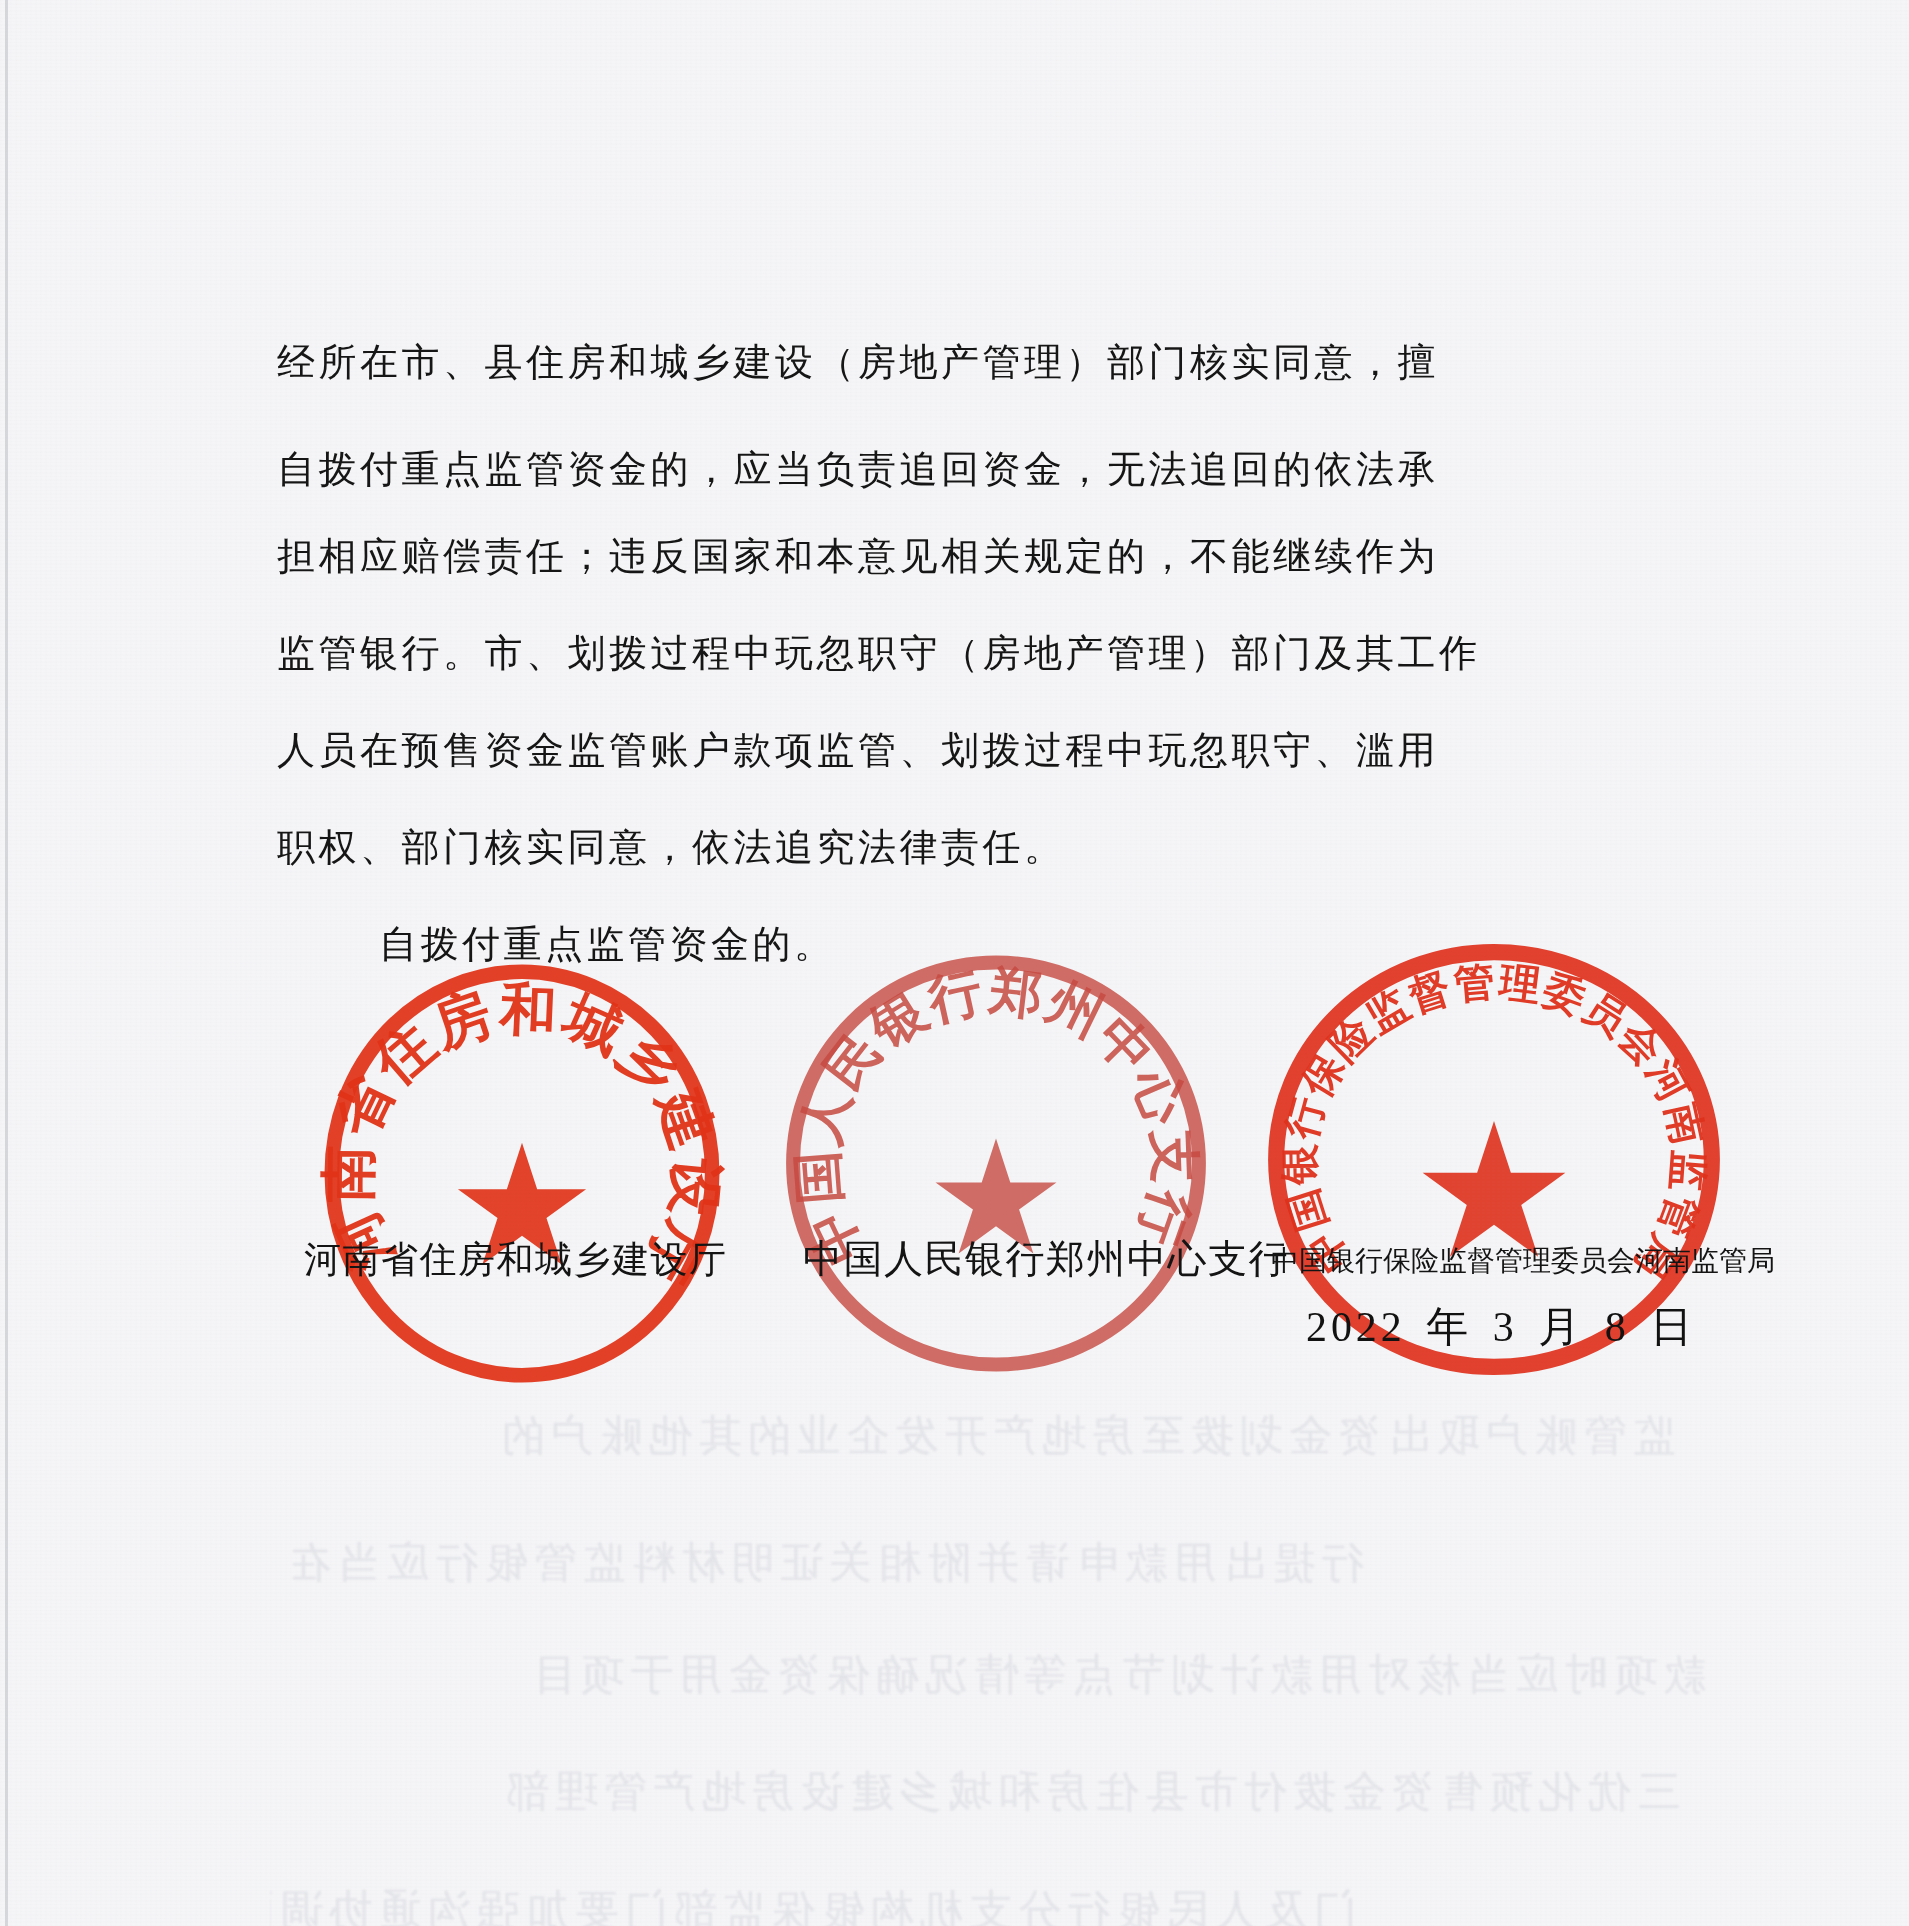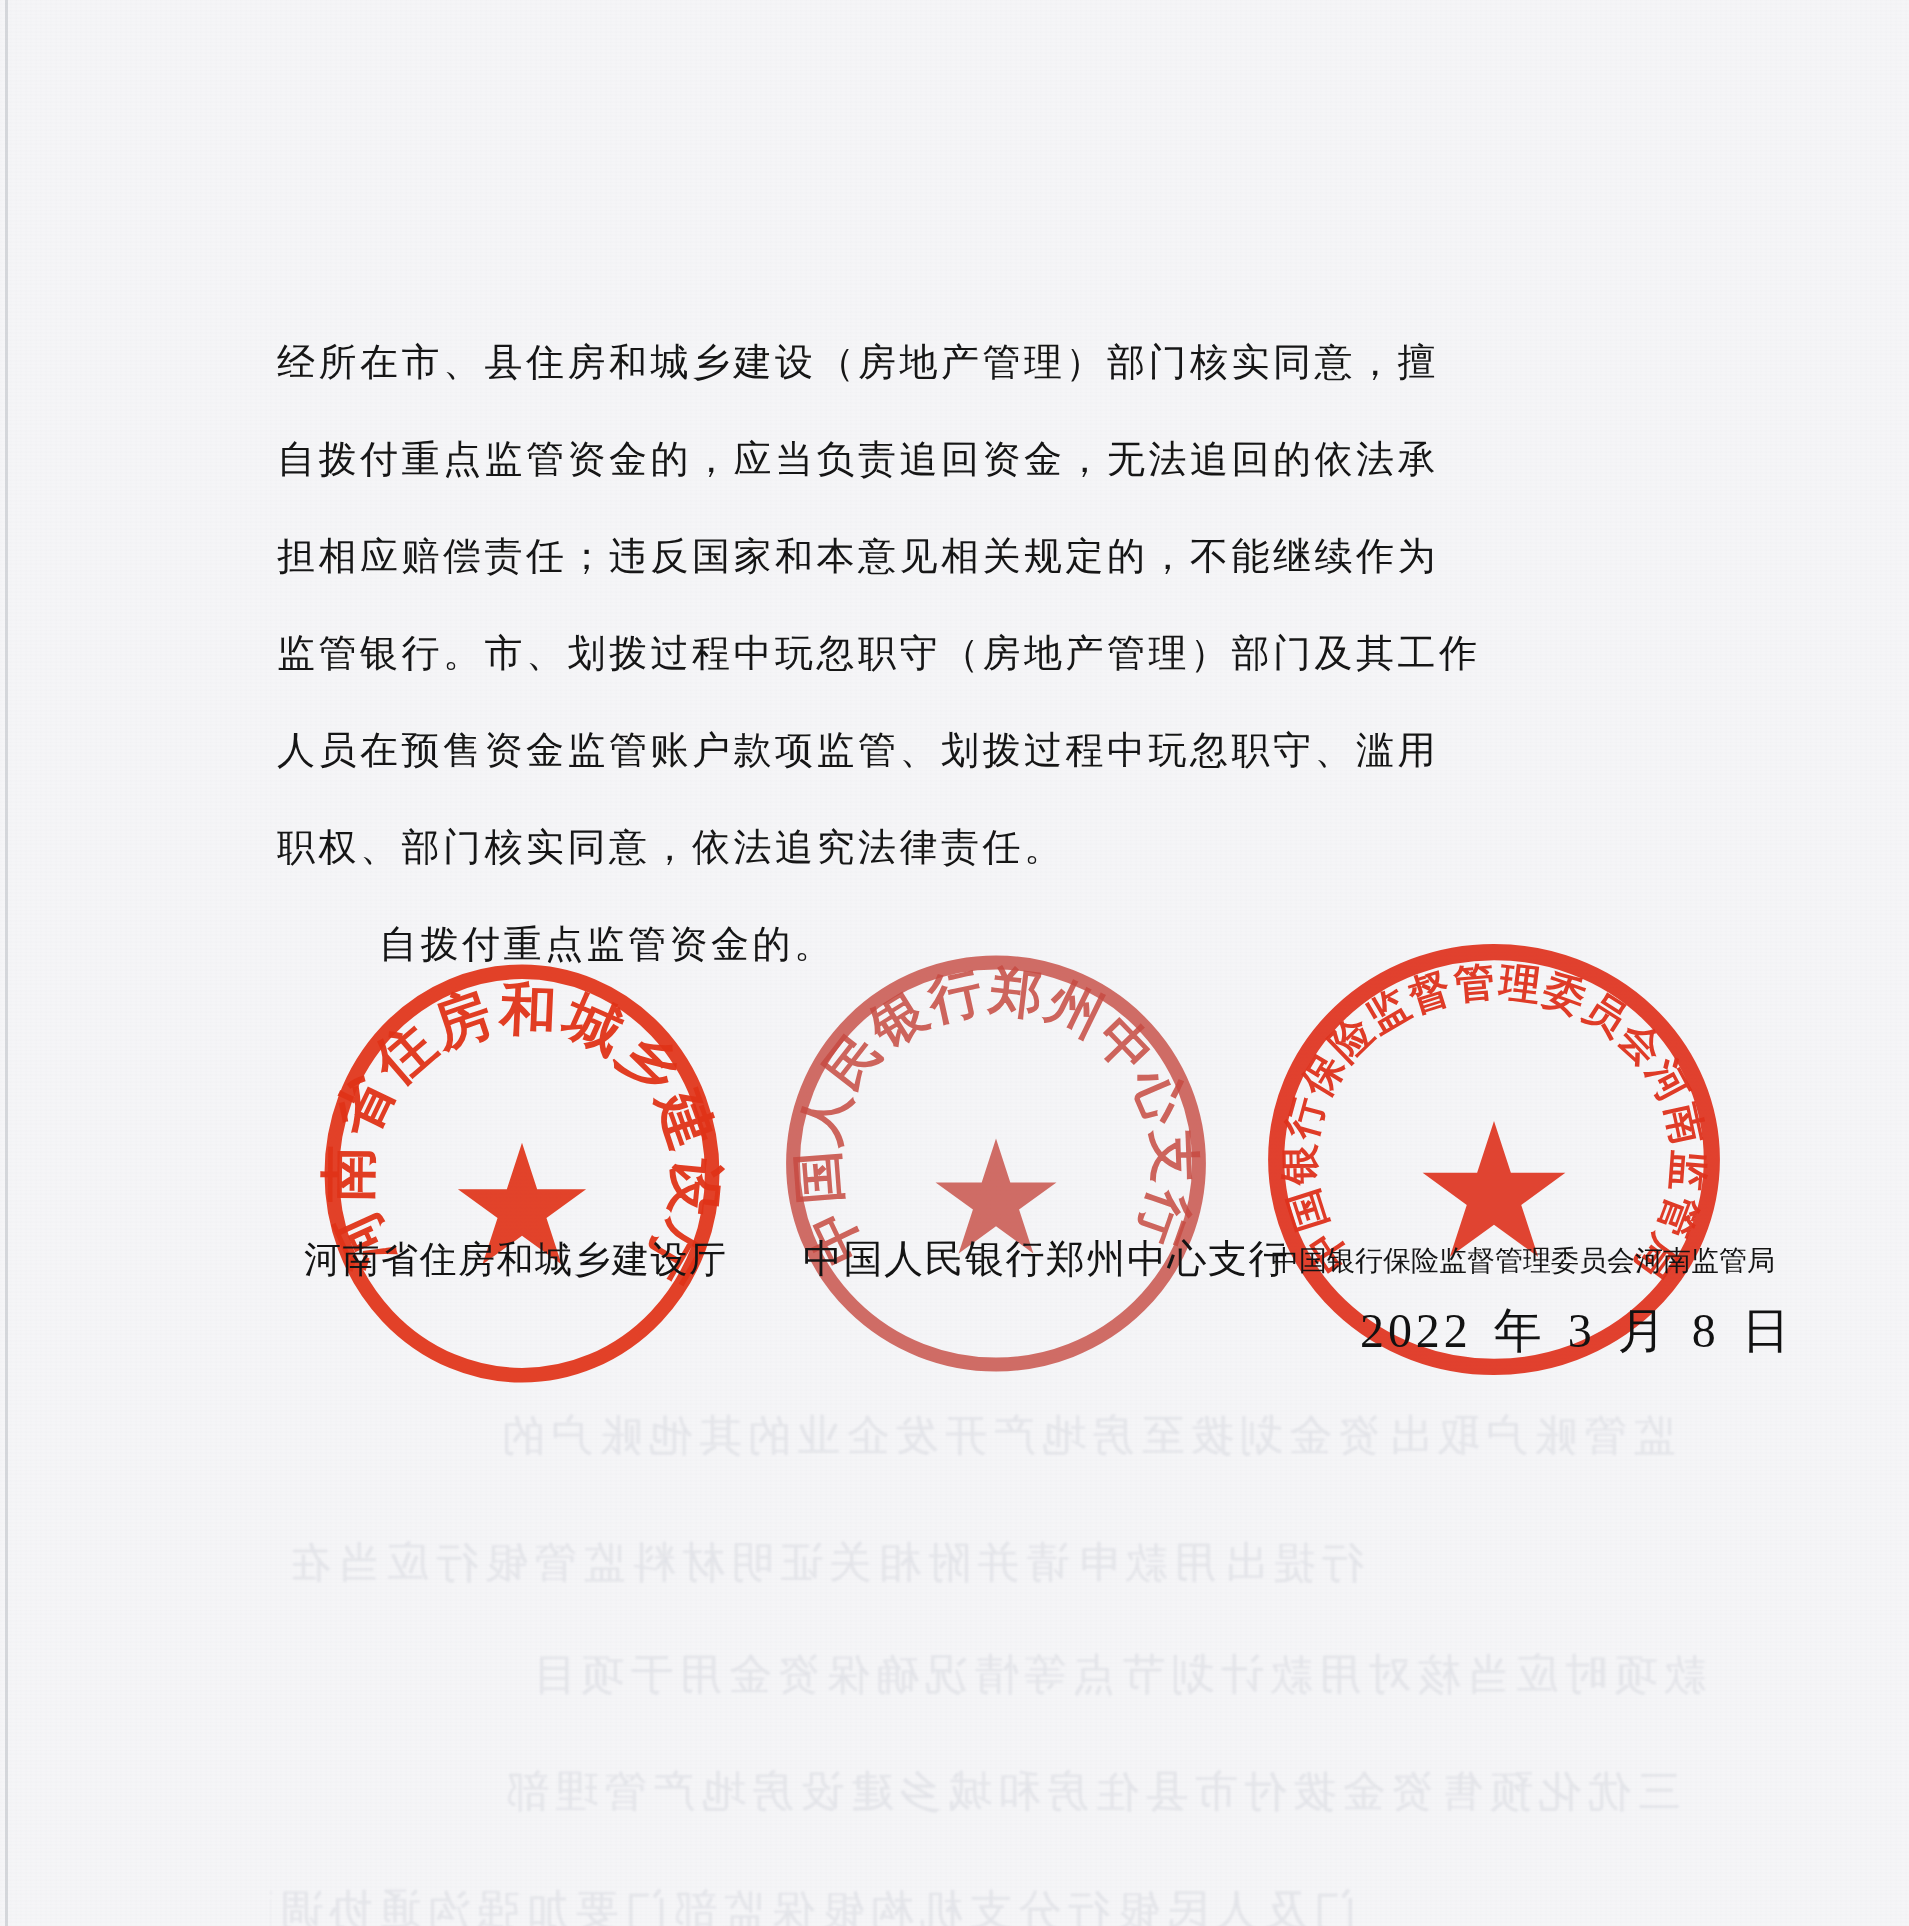--- a/index.html
+++ b/index.html
@@ -27,40 +27,40 @@
     z-index:1;
   }
   .seal{position:absolute;z-index:3;}
   .seal svg{display:block;filter:blur(0.3px);}
   .seal-ring-text{font-family:"Liberation Serif","DejaVu Serif",serif;font-weight:bold;}
   .seal-label{
     position:absolute;white-space:nowrap;color:#141414;z-index:6;
     font-size:39px;
   }
   .date-line{
-    position:absolute;left:1360px;top:1299px;white-space:nowrap;z-index:6;
-    font-size:48px;letter-spacing:3.9px;word-spacing:6.2px;color:#121212;
+    position:absolute;left:1306px;top:1299px;white-space:nowrap;z-index:6;
+    font-size:42px;letter-spacing:3.9px;word-spacing:6.2px;color:#121212;
   }
   .footer-skew{position:absolute;left:0;top:0;width:1910px;height:2703px;
     transform:rotate(-0.4deg);transform-origin:270px 2350px;z-index:6;}
 </style>
 </head>
 <body>
 
 <div class="scan-edge"></div>
 <div class="paper-noise"></div>
 
 <div class="ghost-line" style="left:270px;top:1413px;width:1406px">监管账户取出资金划拨至房地产开发企业的其他账户的</div>
 <div class="ghost-line" style="left:293px;top:1540px;width:1071px">行提出用款申请并附相关证明材料监管银行应当在规定</div>
 <div class="ghost-line" style="left:404px;top:1652px;width:1302px">款项时应当核对用款计划节点等情况确保资金用于项目</div>
 <div class="ghost-line" style="left:270px;top:1769px;width:1410px">三优化预售资金拨付市县住房和城乡建设房地产管理部</div>
 <div class="ghost-line" style="left:270px;top:1888px;width:1086px">门及人民银行分支机构银保监部门要加强沟通协调配合</div>
 
 <div class="body-line" style="top:337px">经所在市、县住房和城乡建设（房地产管理）部门核实同意，擅</div>
-<div class="body-line" style="top:434px">自拨付重点监管资金的，应当负责追回资金，无法追回的依法承</div>
+<div class="body-line" style="top:444px">自拨付重点监管资金的，应当负责追回资金，无法追回的依法承</div>
 <div class="body-line" style="top:531px">担相应赔偿责任；违反国家和本意见相关规定的，不能继续作为</div>
 <div class="body-line" style="top:628px">监管银行。市、划拨过程中玩忽职守（房地产管理）部门及其工作</div>
 <div class="body-line" style="top:725px">人员在预售资金监管账户款项监管、划拨过程中玩忽职守、滥用</div>
 <div class="body-line" style="top:822px">职权、部门核实同意，依法追究法律责任。</div>
 <div class="body-line" style="top:919px;left:379px">自拨付重点监管资金的。</div>
 
 <div class="seal" style="left: 291px; top: 923px; color: rgb(224, 51, 24);">
   <svg width="462" height="501" viewBox="-600 -650 1200 1300">
     <ellipse cx="0" cy="0" rx="494" ry="524" fill="none" stroke="currentColor" stroke-width="38" opacity=".93"></ellipse>
     <polygon points="0,-1 -0.225,-0.309 -0.951,-0.309 -0.363,0.118 -0.588,0.809 0,0.382 0.588,0.809 0.363,0.118 0.951,-0.309 0.225,-0.309" transform="translate(0,95) scale(175)" fill="currentColor" opacity=".92"></polygon>

